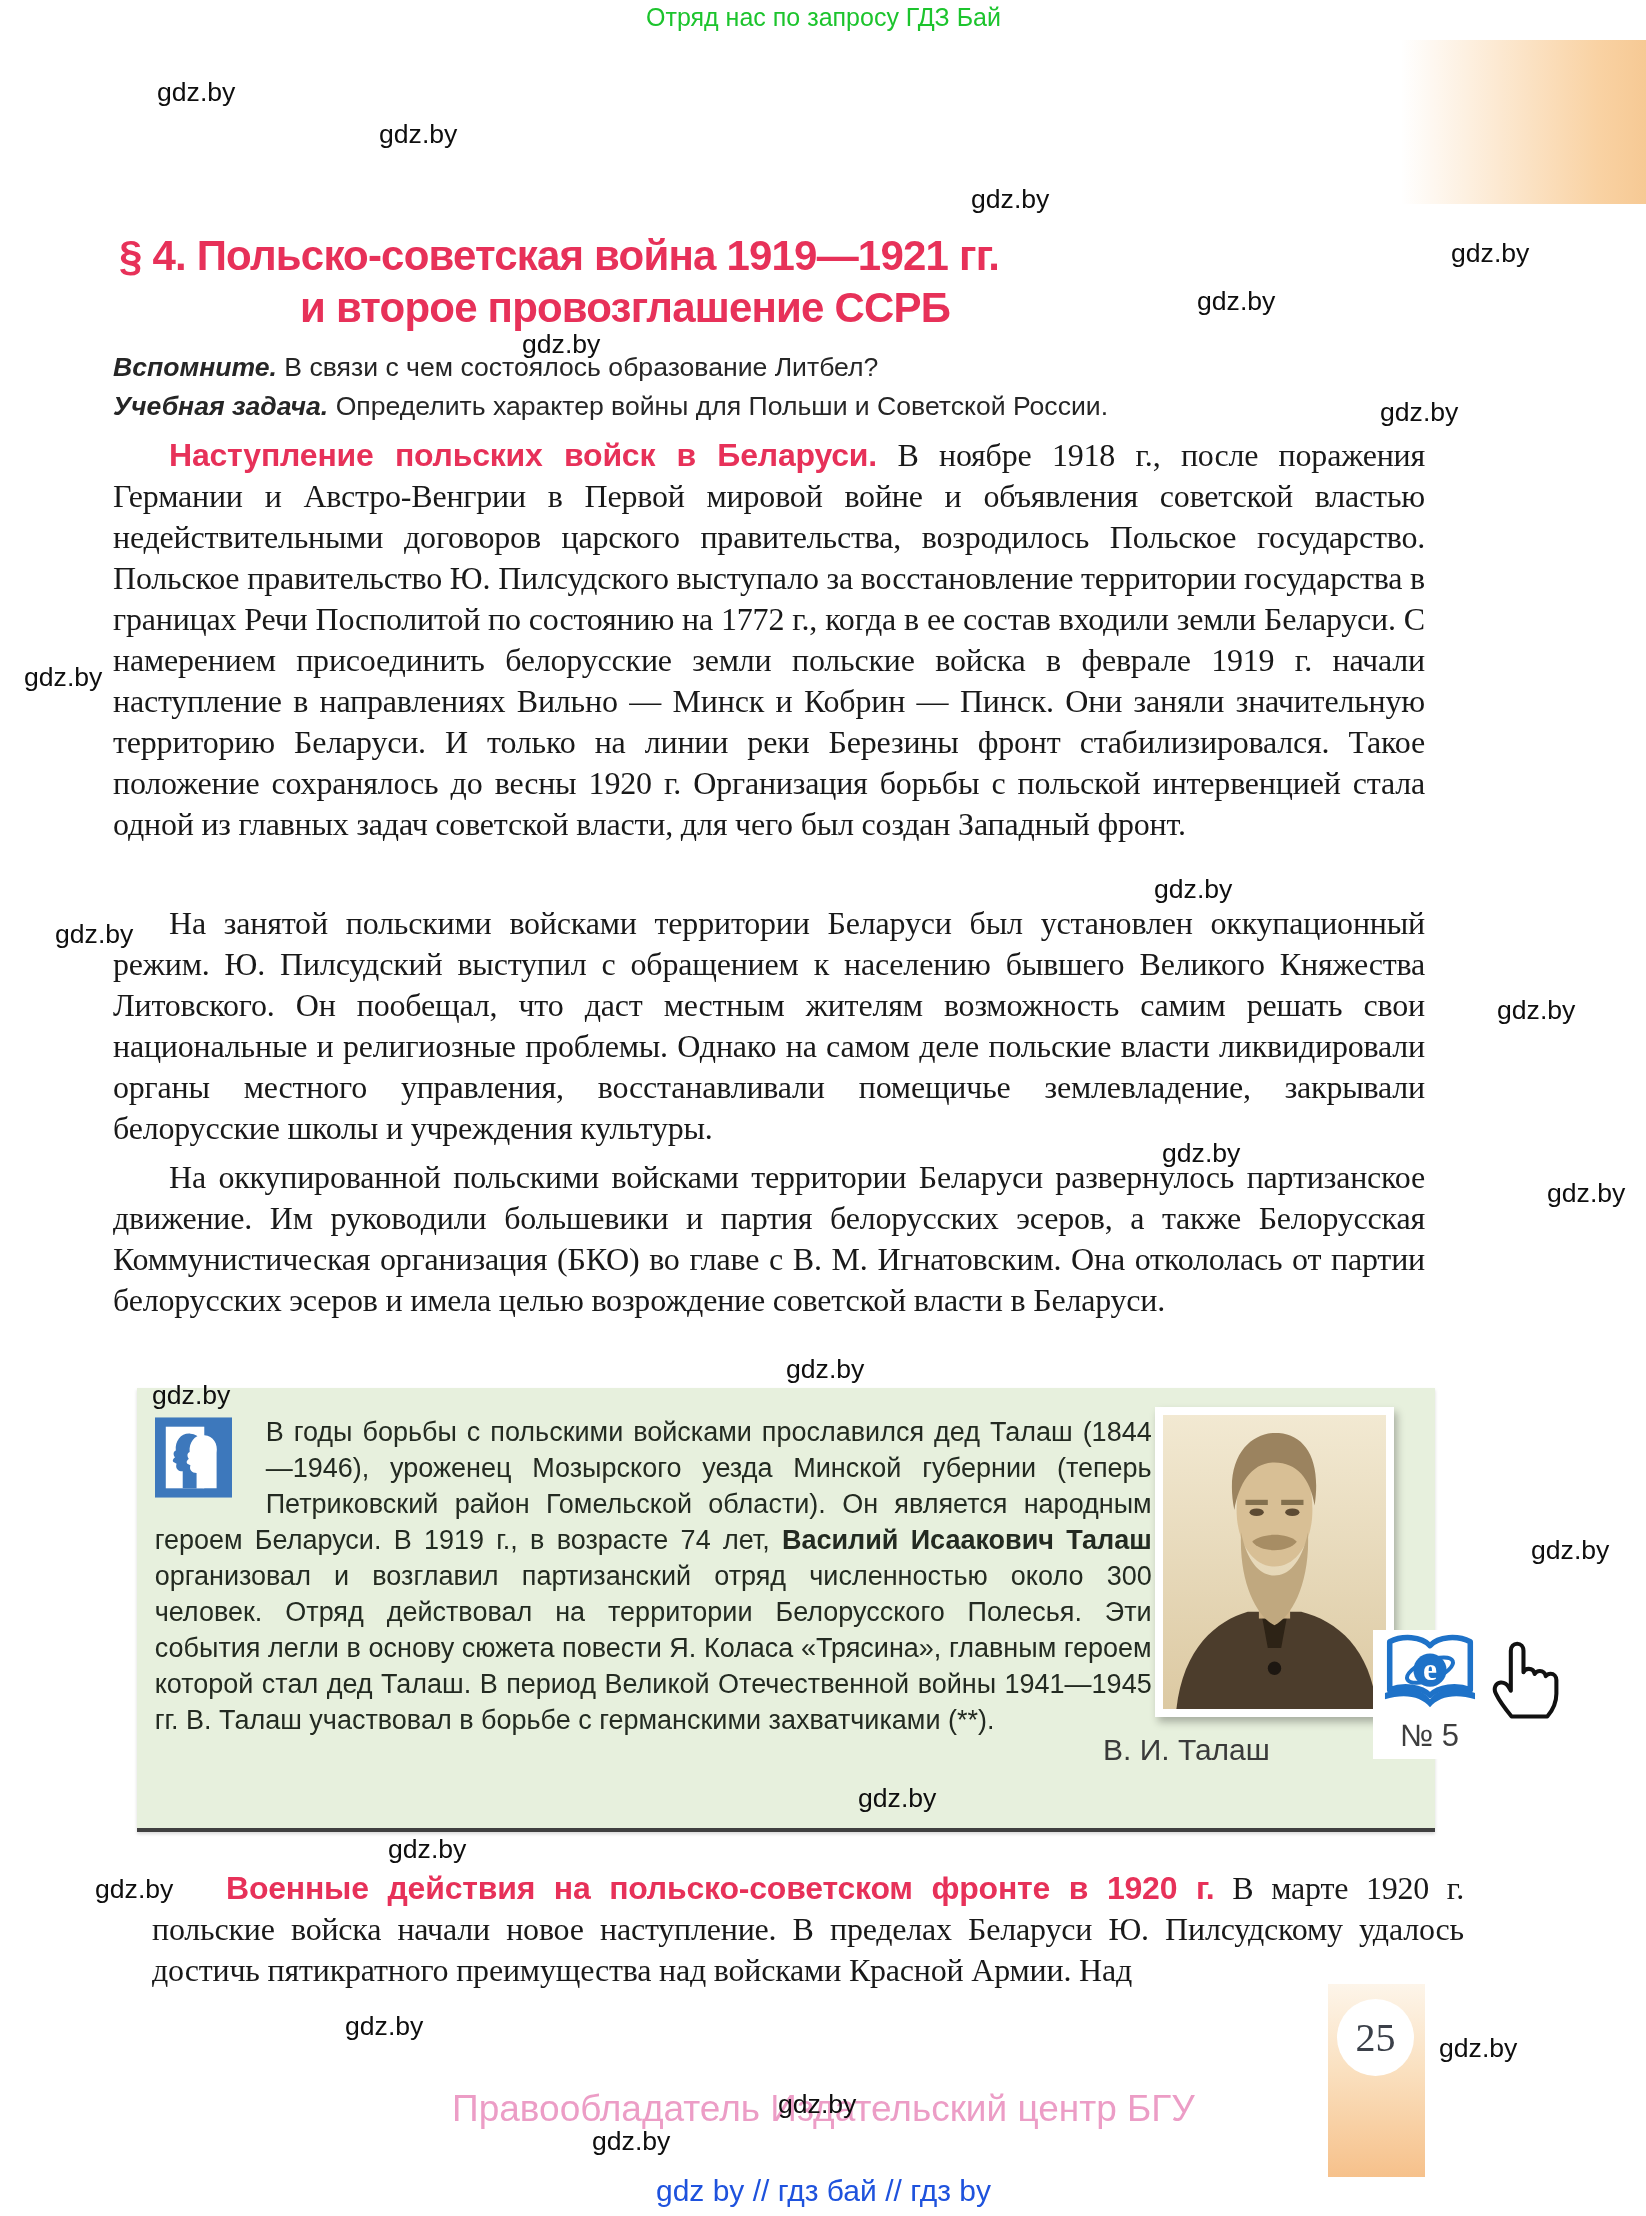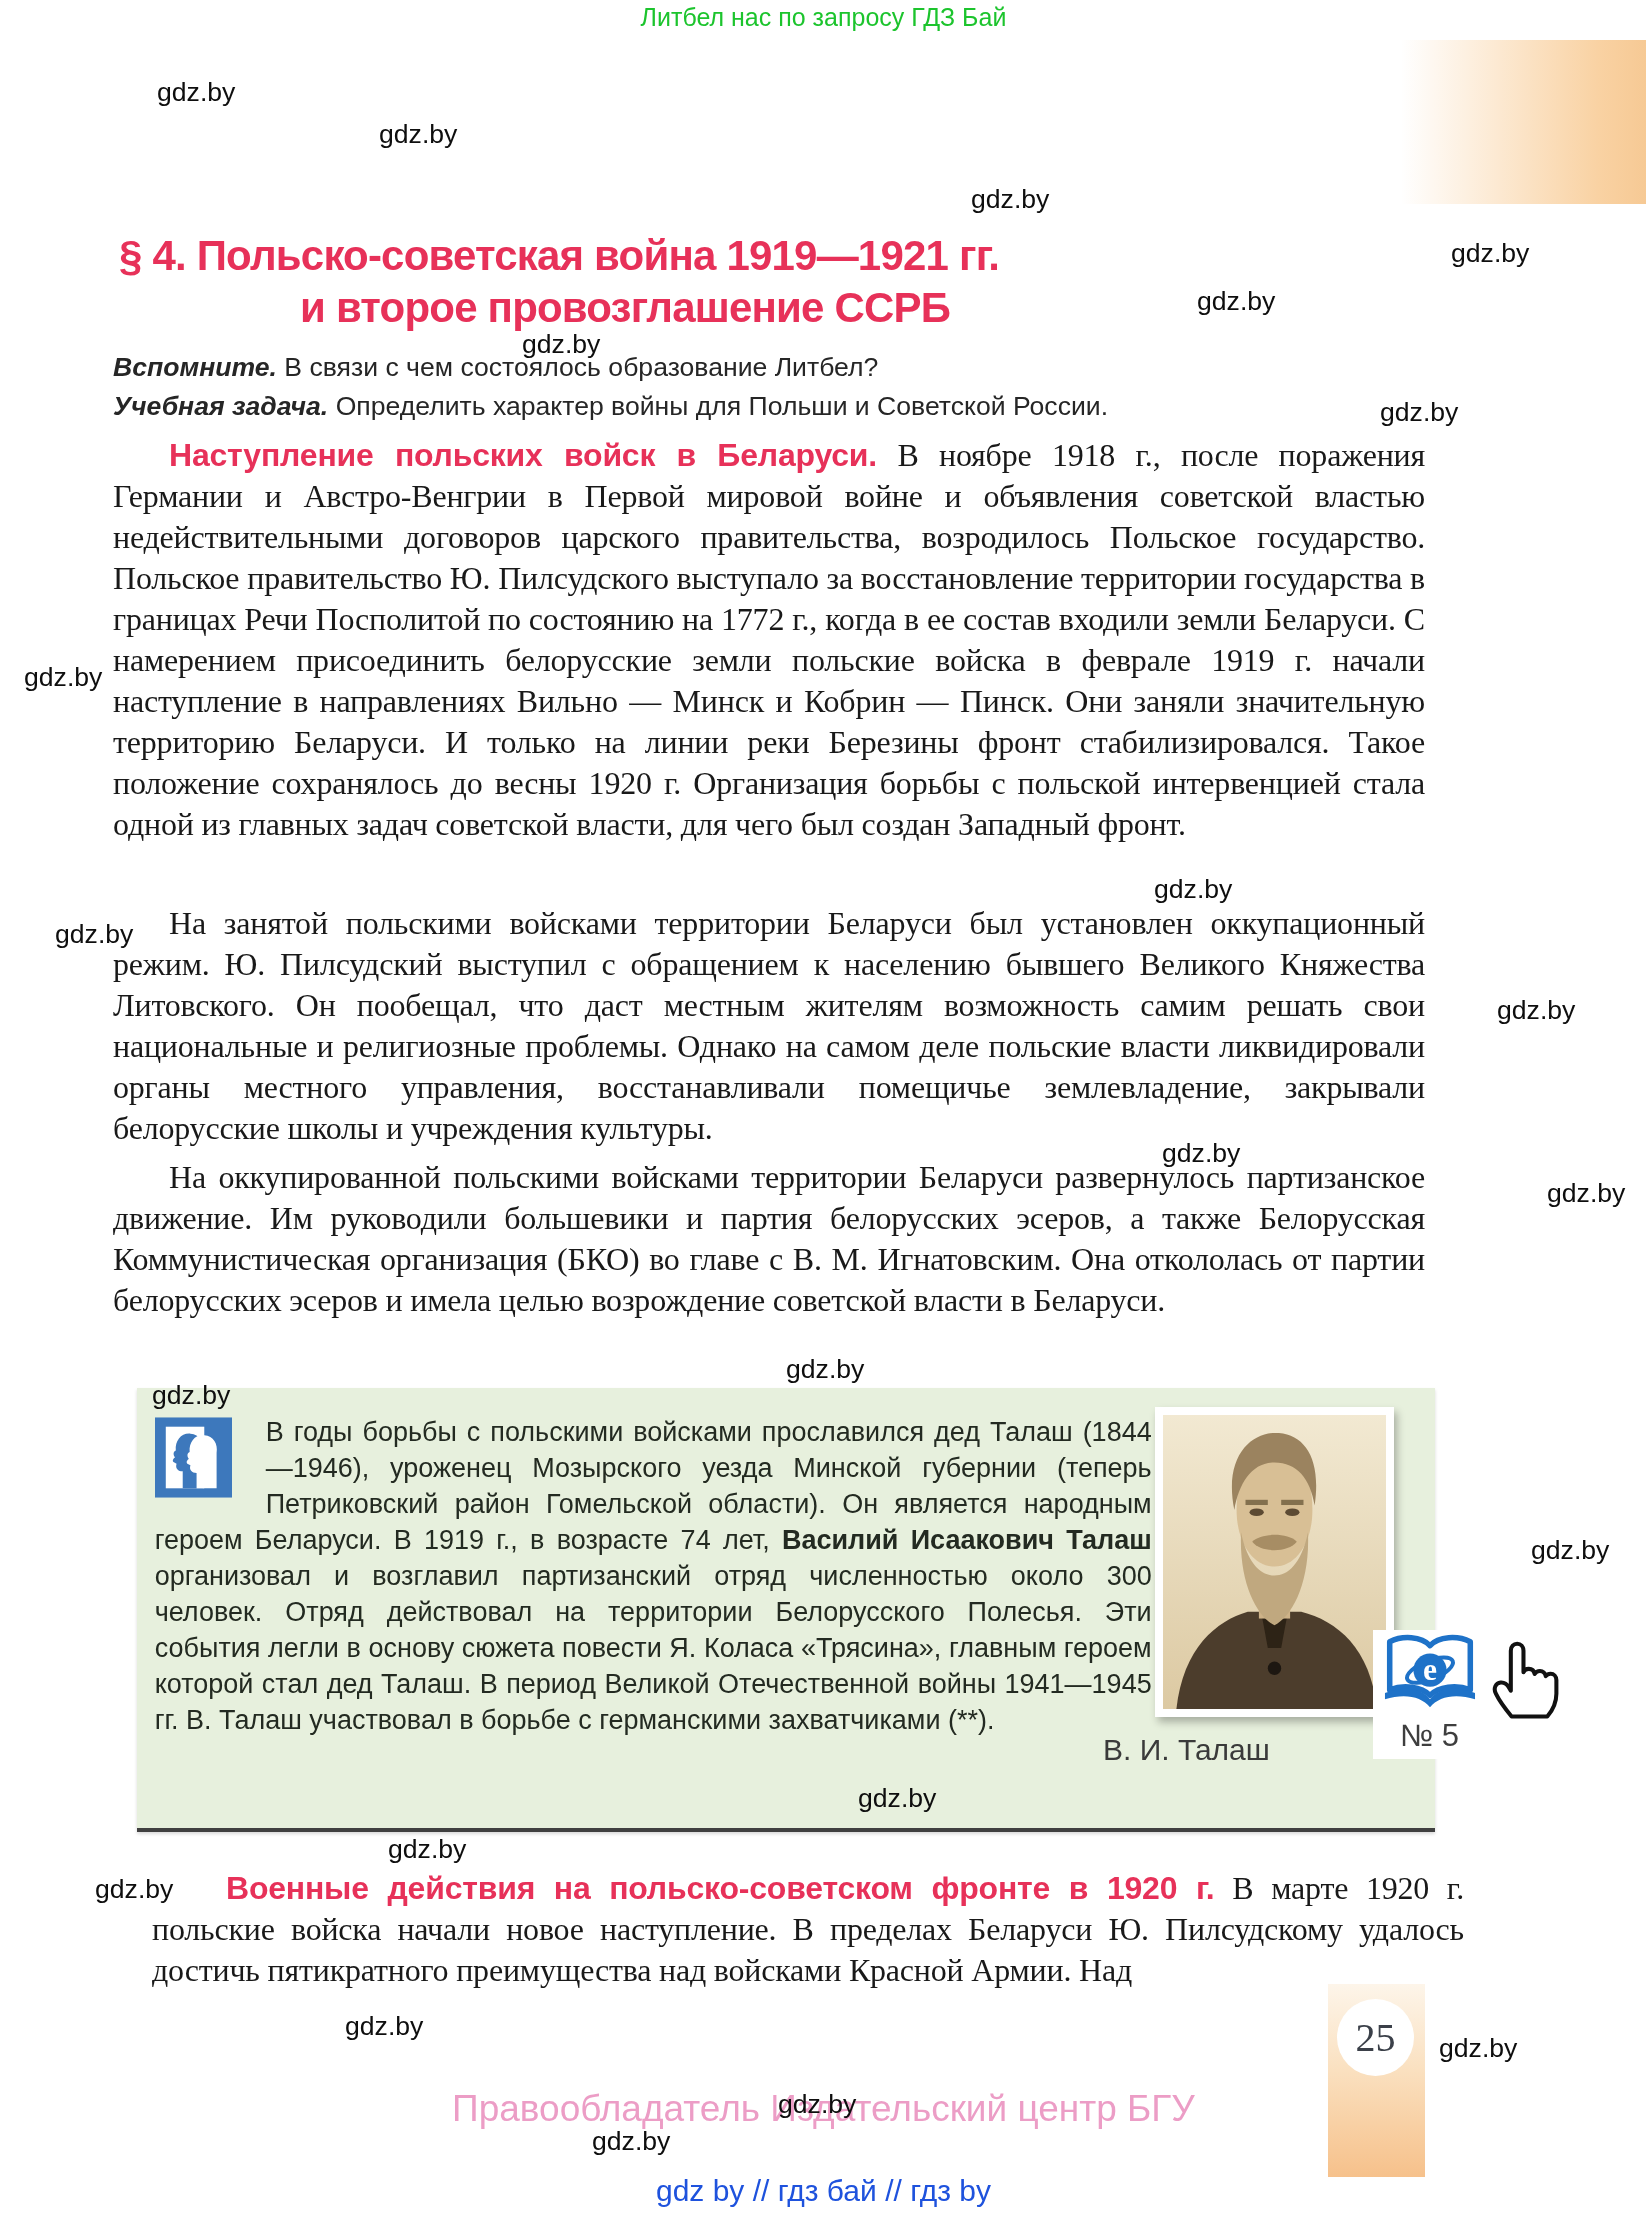--- a/index.html
+++ b/index.html
@@ -86,21 +86,21 @@
       <span class="wm" style="left: 1531px; top: 1535px;">gdz.by</span>
       <span class="wm" style="left: 858px; top: 1783px;">gdz.by</span>
       <span class="wm" style="left: 388px; top: 1834px;">gdz.by</span>
       <span class="wm" style="left: 95px; top: 1874px;">gdz.by</span>
       <span class="wm" style="left: 345px; top: 2011px;">gdz.by</span>
       <span class="wm" style="left: 1439px; top: 2033px;">gdz.by</span>
       <span class="wm" style="left: 778px; top: 2089px;">gdz.by</span>
       <span class="wm" style="left: 592px; top: 2126px;">gdz.by</span>
     </div>
 
-  <div class="banner">Литбел нас по запросу ГДЗ Бай</div>
+  <div class="banner">Отряд нас по запросу ГДЗ Бай</div>
 
   <div class="orange-corner"></div>
 
   <div class="title-line t1">§ 4. Польско-советская война 1919—1921 гг.</div>
   <div class="title-line t2">и второе провозглашение ССРБ</div>
 
   <div class="intro-line" style="top:352px;">
     <span class="intro-lead">Вспомните.</span>
     <span>В связи с чем состоялось образование Литбел?</span>
   </div>

